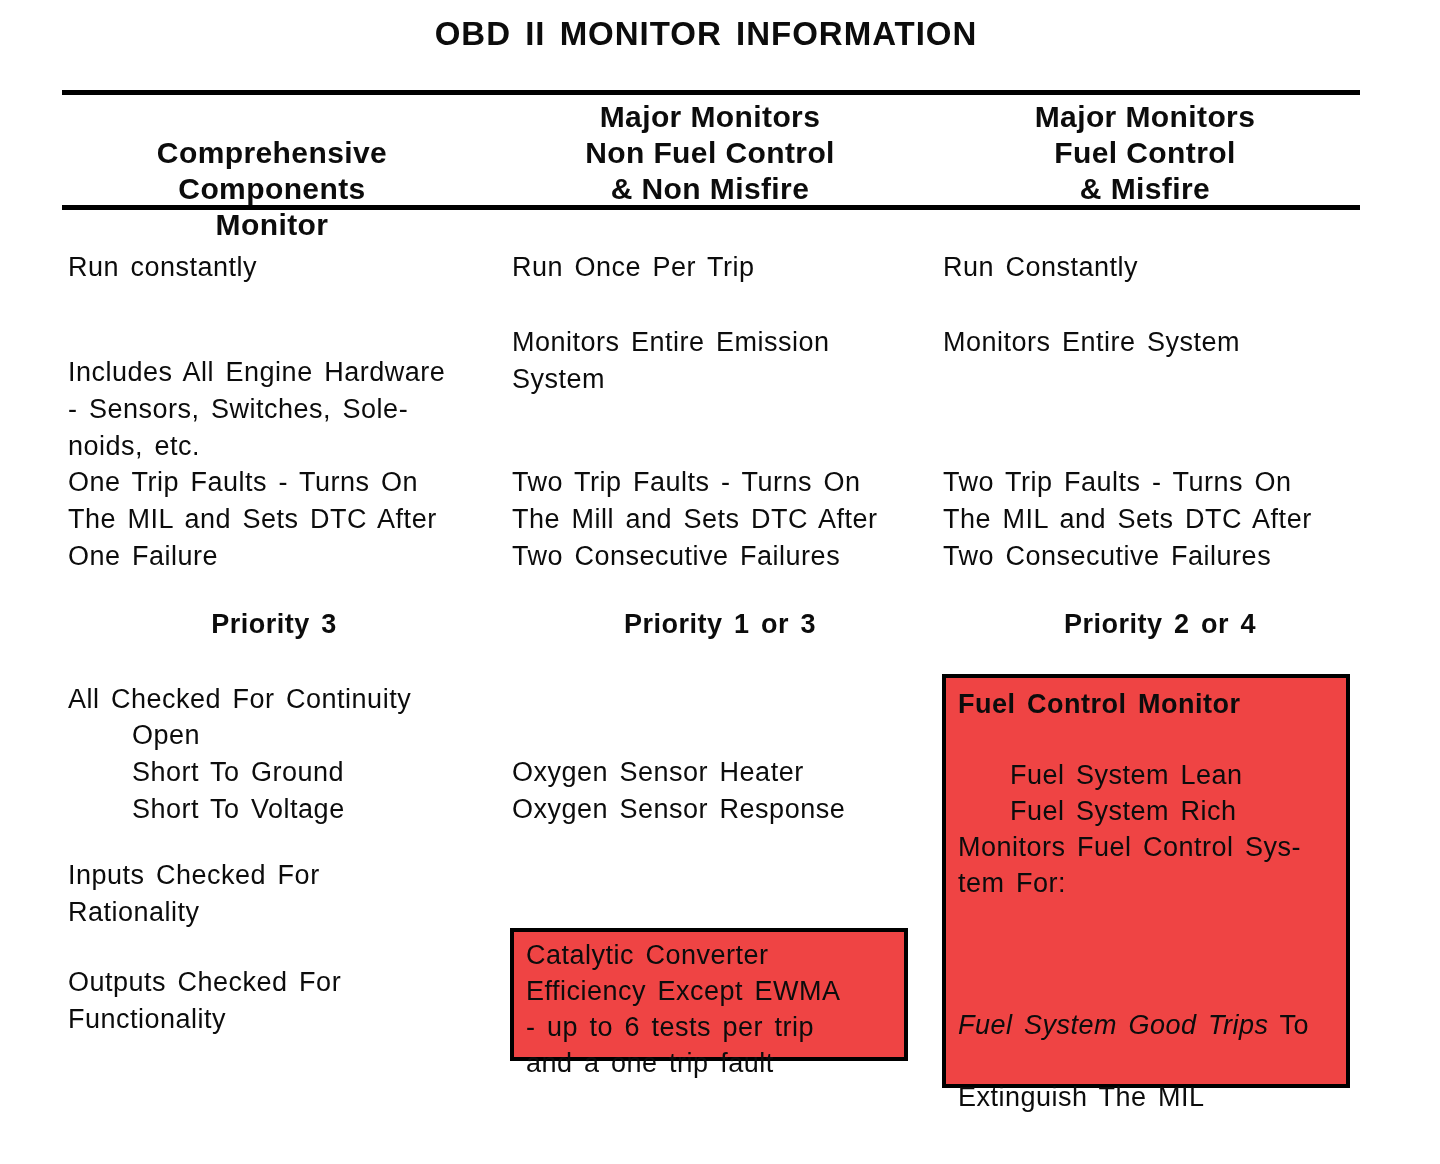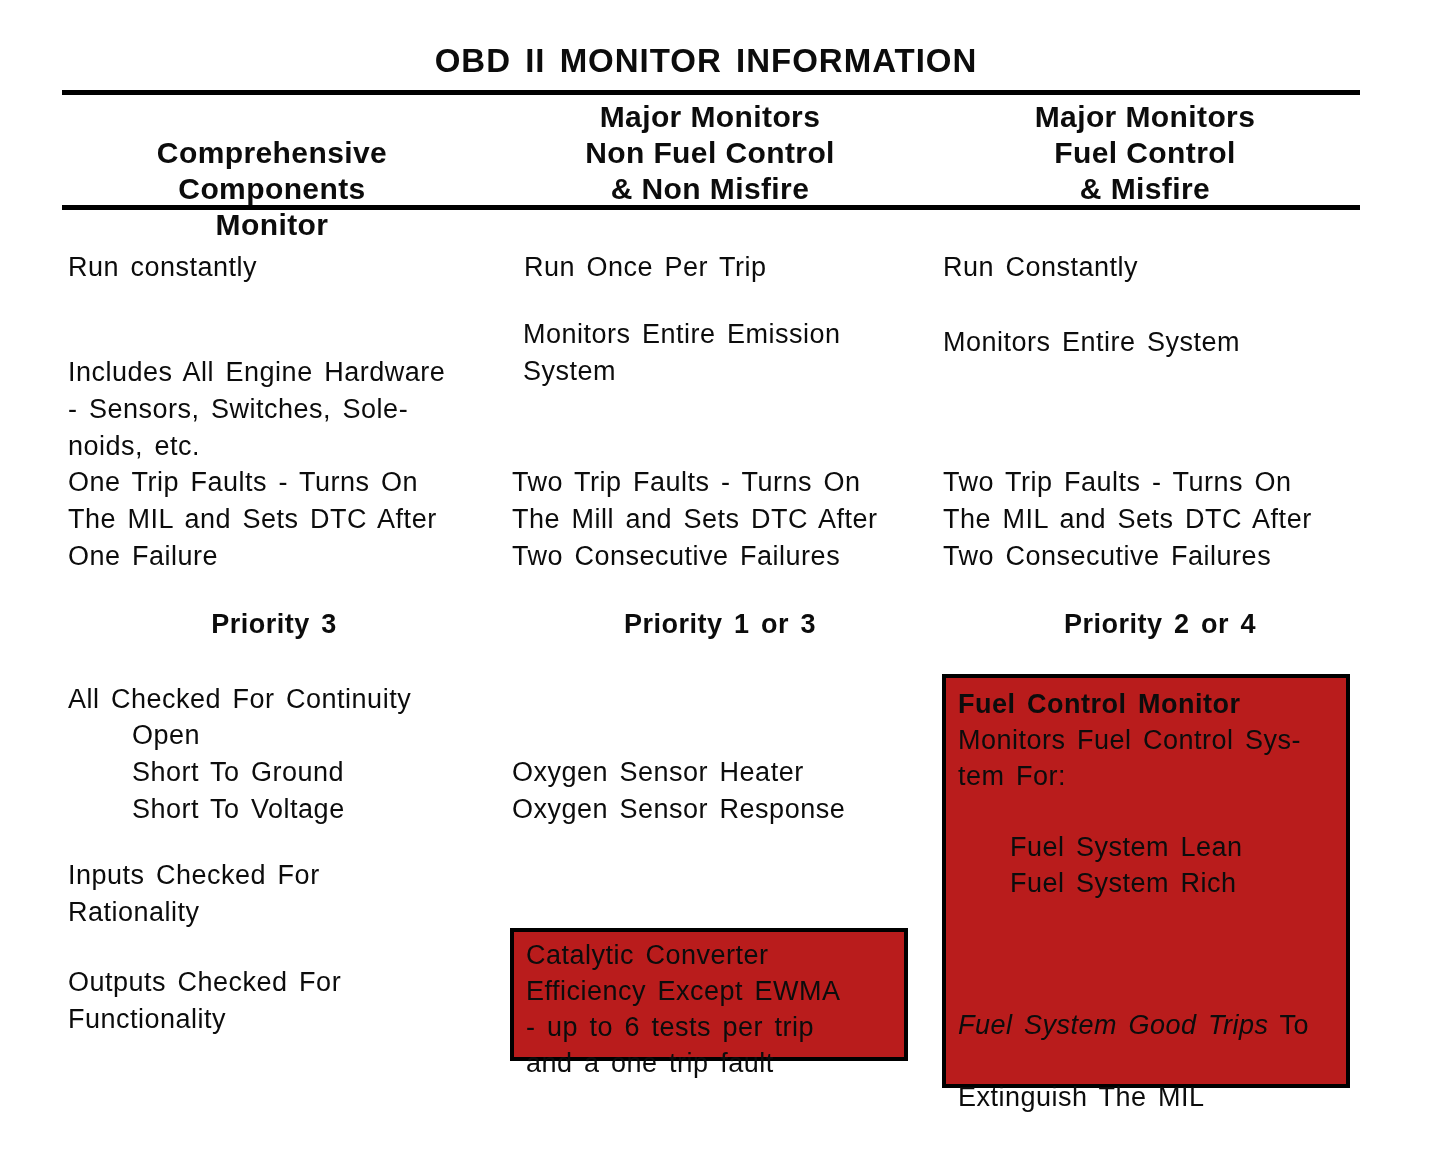--- a/index.html
+++ b/index.html
@@ -9,28 +9,28 @@
   }
   .t {
     position:absolute; font-size:27px; line-height:37px;
     white-space:pre-line; letter-spacing:0.5px; word-spacing:3.5px;
   }
   .bold { font-weight:bold; }
   .center { text-align:center; }
   .title {
     position:absolute; top:14px; left:0; width:1412px; text-align:center;
     font-size:33px; font-weight:bold; letter-spacing:1px; word-spacing:4px;
-    line-height:40px; white-space:pre;margin-top:27px;
+    line-height:40px; white-space:pre;
   }
   .rule { position:absolute; left:62px; width:1298px; height:5px; background:#000; }
   .hdr {
     position:absolute; top:99px; text-align:center; font-weight:bold;
     font-size:30px; line-height:36px; white-space:pre-line; letter-spacing:0.4px;
   }
-  .box { position:absolute; border:4px solid #000; box-sizing:border-box; background:#b91c1c; }
+  .box { position:absolute; border:4px solid #000; box-sizing:border-box; background:#ef4444; }
   .box .bl { font-size:27px; line-height:36px; letter-spacing:0.5px; word-spacing:3.5px; white-space:pre-line; }
   .pre { white-space:pre; }
   em { font-style:italic; }
 </style>
 </head>
 <body>
 
 <div class="page">
 
   <div class="title">OBD II MONITOR INFORMATION</div>
@@ -58,22 +58,22 @@
   <div class="t bold center" style="left:68px; top:606px; width:412px;">Priority 3</div>
   <div class="t" style="left:68px; top:681px; width:430px;">All Checked For Continuity</div>
   <div class="t" style="left:132px; top:717px; width:360px;">Open
 Short To Ground
 Short To Voltage</div>
   <div class="t" style="left:68px; top:857px; width:430px;">Inputs Checked For
 Rationality</div>
   <div class="t" style="left:68px; top:964px; width:430px;">Outputs Checked For
 Functionality</div>
 
-  <div class="t" style="left:512px; top:249px; width:430px;margin-left:12px;">Run Once Per Trip</div>
-  <div class="t" style="left:512px; top:316px; width:430px;margin-left:11px;">Monitors Entire Emission
+  <div class="t" style="left:512px; top:249px; width:430px;">Run Once Per Trip</div>
+  <div class="t" style="left:512px; top:324px; width:430px;">Monitors Entire Emission
 System</div>
   <div class="t" style="left:512px; top:464px; width:430px;">Two Trip Faults - Turns On
 The Mill and Sets DTC After
 Two Consecutive Failures</div>
   <div class="t bold center" style="left:512px; top:606px; width:416px;">Priority 1 or 3</div>
   <div class="t" style="left:512px; top:754px; width:430px;">Oxygen Sensor Heater
 Oxygen Sensor Response</div>
 
   <div class="box" style="left:510px; top:928px; width:398px; height:133px; padding:5px 8px 0 12px;">
     <div class="bl pre">Catalytic Converter
@@ -84,23 +84,23 @@
 
   <div class="t" style="left:943px; top:249px; width:430px;">Run Constantly</div>
   <div class="t" style="left:943px; top:324px; width:430px;">Monitors Entire System</div>
   <div class="t" style="left:943px; top:464px; width:430px;">Two Trip Faults - Turns On
 The MIL and Sets DTC After
 Two Consecutive Failures</div>
   <div class="t bold center" style="left:943px; top:606px; width:434px;">Priority 2 or 4</div>
 
   <div class="box" style="left:942px; top:674px; width:408px; height:414px; padding:8px 8px 0 12px;">
     <div class="bl bold">Fuel Control Monitor</div>
+    <div class="bl" style="margin-left:52px; margin-top:35px;">Fuel System Lean
+Fuel System Rich</div>
     <div class="bl">Monitors Fuel Control Sys-
 tem For:</div>
-    <div class="bl" style="margin-left:52px; margin-top:35px;">Fuel System Lean
-Fuel System Rich</div>
     <div class="bl" style="margin-top:70px;">
       <div><em>Fuel System Good Trips</em><span> To</span></div>
       <div>Extinguish The MIL</div>
     </div>
   </div>
 
 </div>
 
 </body></html>

